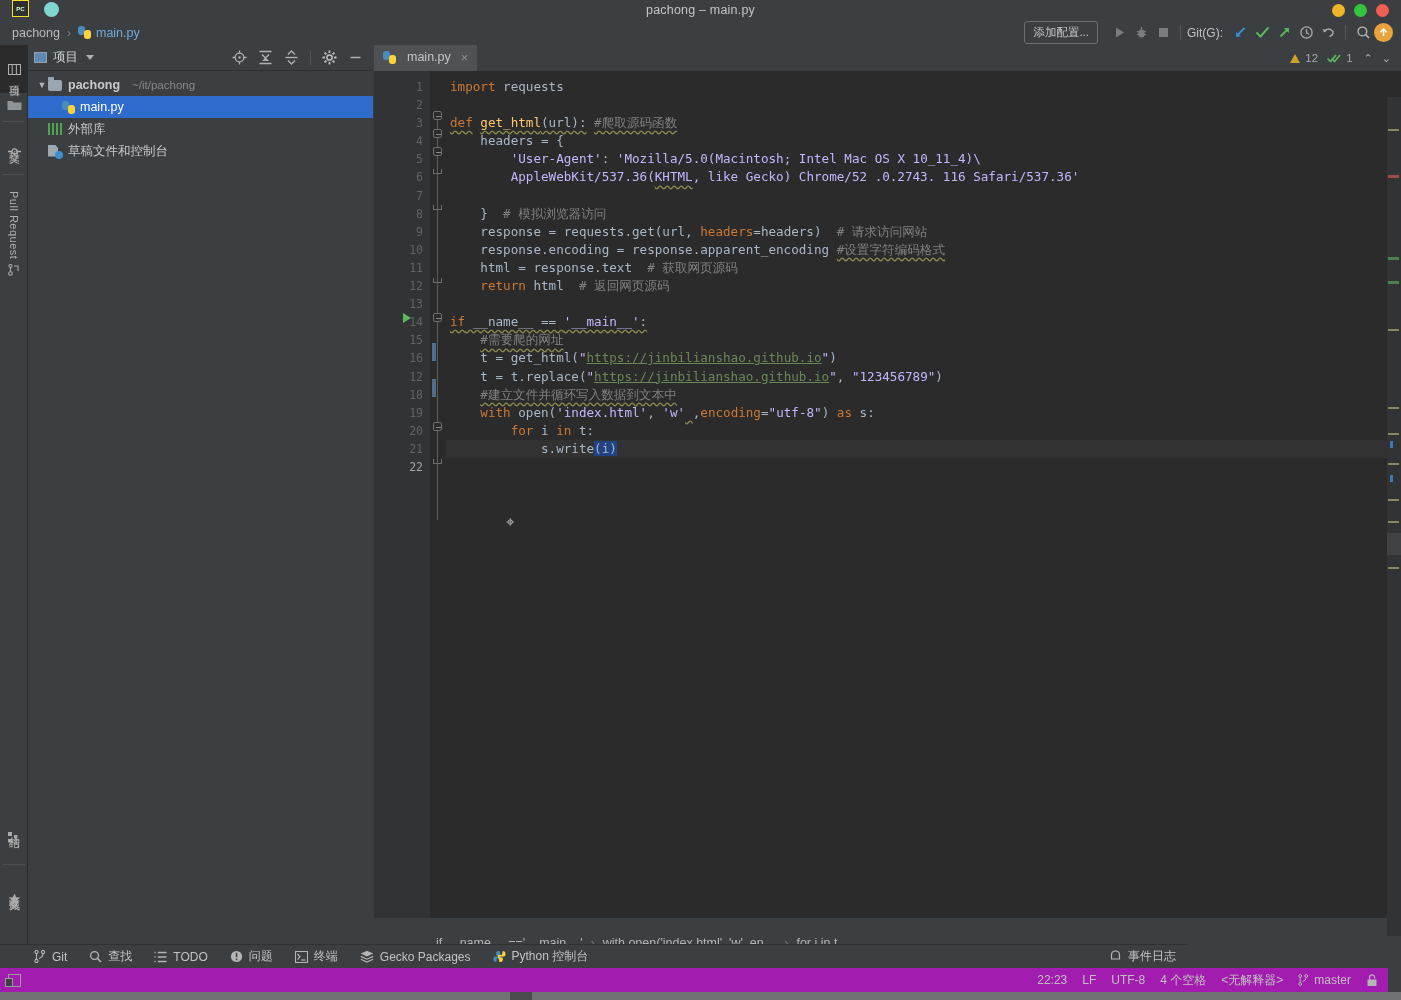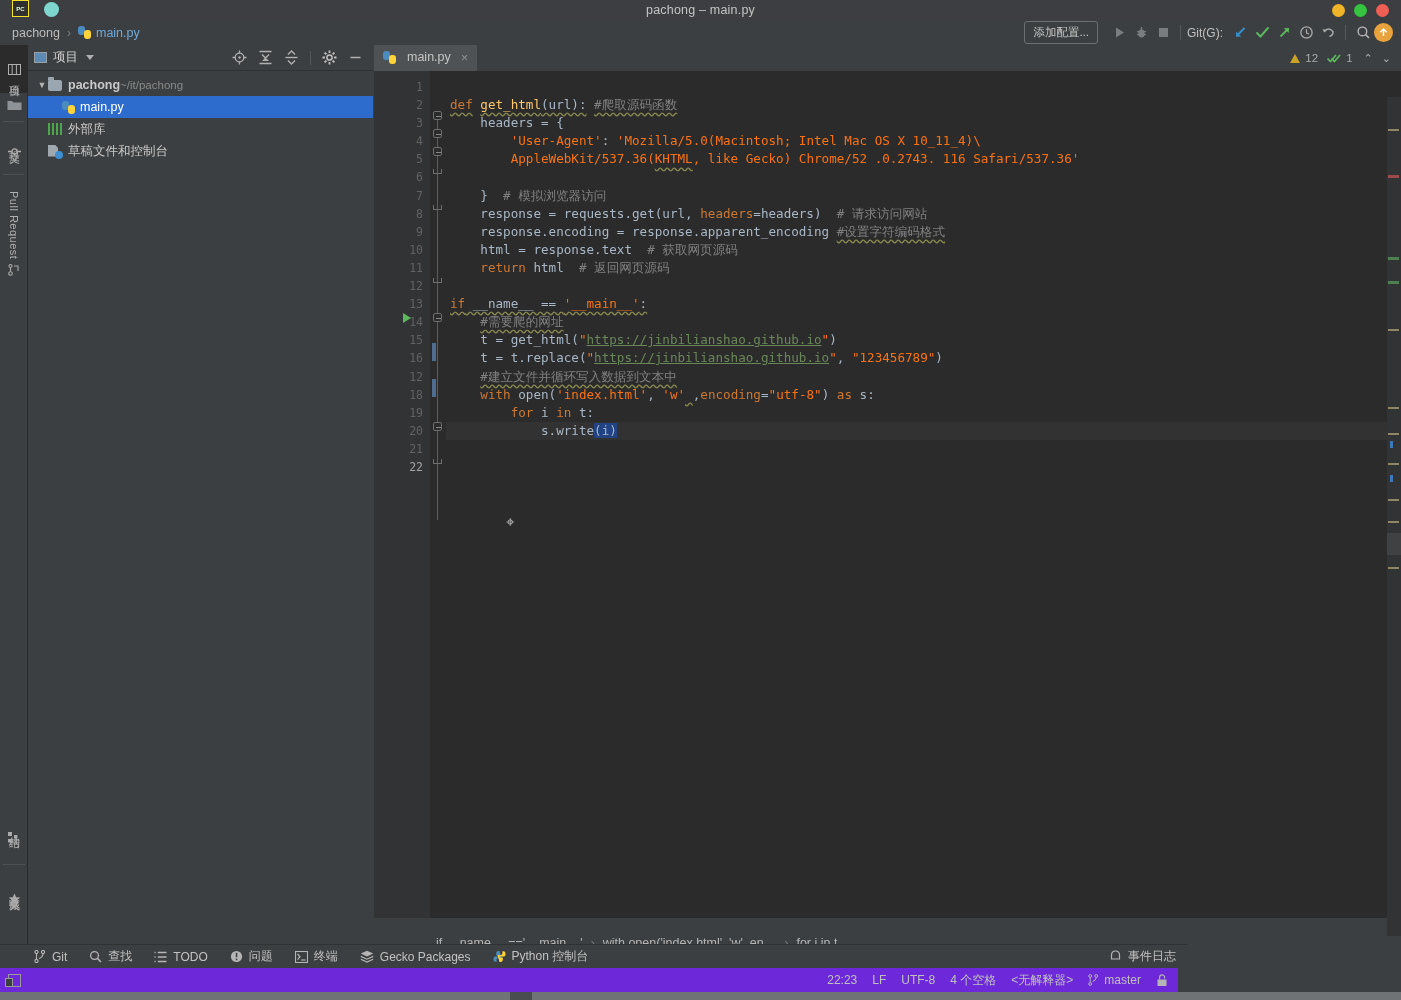--- a/index.html
+++ b/index.html
@@ -114,21 +114,21 @@
     width:12px; color:#b0b0b0; font-size:9px; display:inline-block; text-align:center;
   }
   .folder-ico {
     width:14px;height:11px;background:#9aa7b0;border-radius:1px 2px 2px 2px;margin-right:6px;
     position:relative;
   }
   .folder-ico::before {
     content:""; position:absolute; top:-3px; left:0; width:6px;height:3px;
     background:#9aa7b0; border-radius:1px 1px 0 0;
   }
-  .path-dim { color:#898989; font-size:11.5px; margin-left:0; font-weight:normal; }
+  .path-dim { color:#898989; font-size:11.5px; margin-left:12px; font-weight:normal; }
   .lib-ico {
     display:inline-block;width:14px;height:12px;margin-right:6px;
     background: repeating-linear-gradient(90deg,#4da64d 0 2px, transparent 2px 4px);
   }
   .scratch-ico {
     display:inline-block;width:14px;height:13px;margin-right:6px;position:relative;
   }
   .scratch-ico::before{content:"";position:absolute;left:0;top:0;width:10px;height:12px;background:#a0a8b0;clip-path:polygon(0 0,70% 0,100% 30%,100% 100%,0 100%);}
   .scratch-ico::after{content:"";position:absolute;right:-1px;bottom:-1px;width:8px;height:8px;border-radius:50%;background:#3d8fd1;}
 
@@ -191,21 +191,21 @@
     position:relative; flex:1; padding-top:7px; overflow:hidden;
   }
   .cl {
     height:18.1px; line-height:18.1px; font-size:12.6px; white-space:pre;
     padding-left:4px; color:#a9b7c6;
   }
   .cl.curline { background:#323232; }
 
   .kw   { color:#cc7832; }
   .fn   { color:#ffc66d; }
-  .str  { color:#f97316; }
+  .str  { color:#c4b5fd; }
   .cmt  { color:#808080; }
   .param{ color:#cc7832; }
   .lnk  { color:#6a8759; text-decoration:underline; }
   .sel-hl { background:#214283; }
   .wavy { text-decoration: underline; text-decoration-style: wavy; text-decoration-color:#8a8a50; text-underline-offset:3px; }
 
   
   .markerstrip {
     position:absolute; right:0; top:26px; width:14px; height:847px; background:#313335;
   }
@@ -234,22 +234,22 @@
     border-top:1px solid #2f3133;
   }
   .bb-item {
     display:flex; align-items:center; gap:6px; color:#c2c2c2; font-size:12px;
     margin-right:22px; white-space:nowrap;
   }
   .bb-right { margin-left:auto; display:flex;align-items:center; gap:6px; padding-right:12px; color:#c2c2c2; font-size:12px; }
 
   
   .statusbar {
-    position:absolute; left:0; top:968px; width:1178px; height:24px;
-    background:#6d28d9; display:flex; align-items:center;
+    position:absolute; left:0; top:968px; width:1388px; height:24px;
+    background:#a21caf; display:flex; align-items:center;
   }
   .sb-left { display:flex; align-items:center; padding-left:8px; }
   .sb-right { margin-left:auto; display:flex; align-items:center; gap:15px; padding-right:10px;
               color:#c0c0c0; font-size:12px; white-space:nowrap; }
   .winbox { width:13px;height:13px; border:1.5px solid #9a9a9a; position:relative; }
   .winbox::after{content:"";position:absolute;left:-4px;top:3px;width:6px;height:7px;border:1.5px solid #9a9a9a;background:#3c3f41;}
 
   .footer-strip {
     position:absolute; left:0; top:992px; width:1401px; height:8px; background:#6f7376;
   }
@@ -535,20 +535,21 @@
       <div class="foldcap" style="top:134px;"></div>
       <div class="foldcap" style="top:207px;"></div>
       <div class="fold" style="top:242px;"></div>
       <div class="fold" style="top:351px;"></div>
       <div class="foldcap" style="top:388px;"></div>
       <div style="position:absolute;left:2px;top:272px;width:4px;height:18px;background:#4f6e8f;"></div>
       <div style="position:absolute;left:2px;top:308px;width:4px;height:18px;background:#4f6e8f;"></div>
     </div>
 
     <div class="codelines">
+      <div class="cl"><span class="kw">import</span> requests</div>
       <div class="cl"></div>
       <div class="cl"><span class="kw wavy">def</span> <span class="fn wavy">get_html</span><span class="wavy">(url):</span> <span class="cmt wavy">#爬取源码函数</span></div>
       <div class="cl">    headers = {</div>
       <div class="cl">        <span class="str">'User-Agent'</span>: <span class="str">'Mozilla/5.0(Macintosh; Intel Mac OS X 10_11_4)\</span></div>
       <div class="cl">        <span class="str">AppleWebKit/537.36(</span><span class="str wavy">KHTML</span><span class="str">, like Gecko) Chrome/52 .0.2743. 116 Safari/537.36'</span></div>
       <div class="cl"></div>
       <div class="cl">    }  <span class="cmt"># 模拟浏览器访问</span></div>
       <div class="cl">    response = requests.get(url, <span class="param">headers</span>=headers)  <span class="cmt"># 请求访问网站</span></div>
       <div class="cl">    response.encoding = response.apparent_encoding <span class="cmt wavy">#设置字符编码格式</span></div>
       <div class="cl">    html = response.text  <span class="cmt"># 获取网页源码</span></div>

